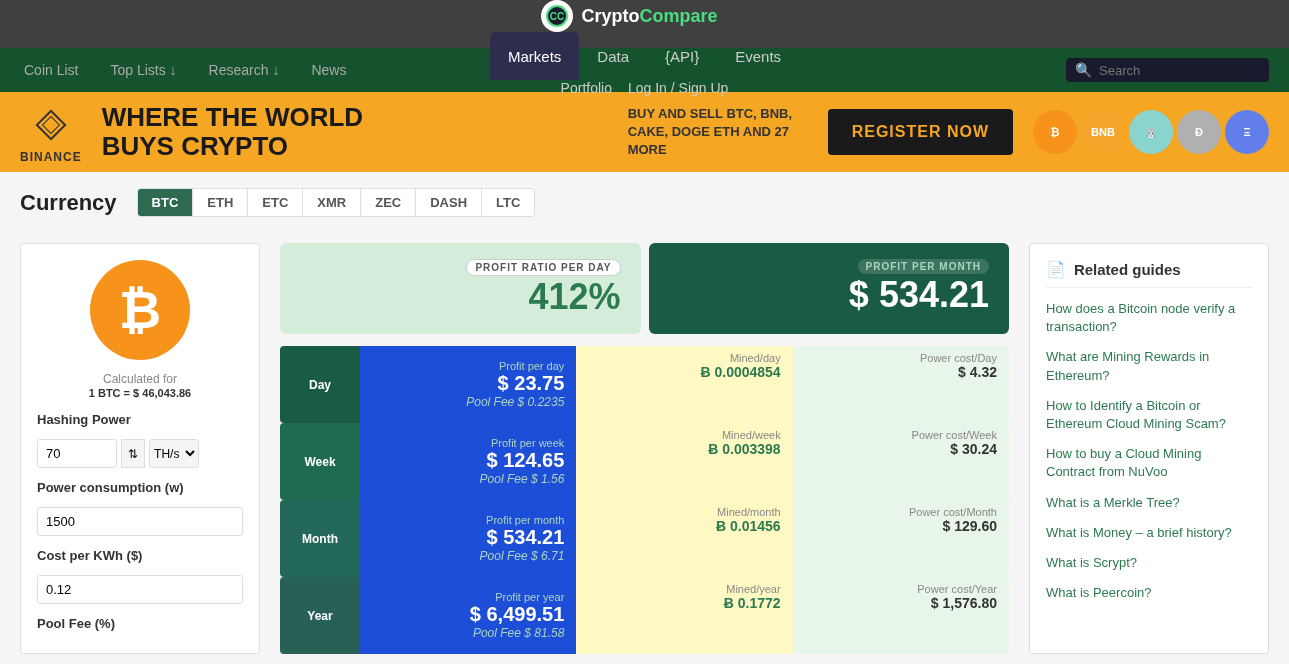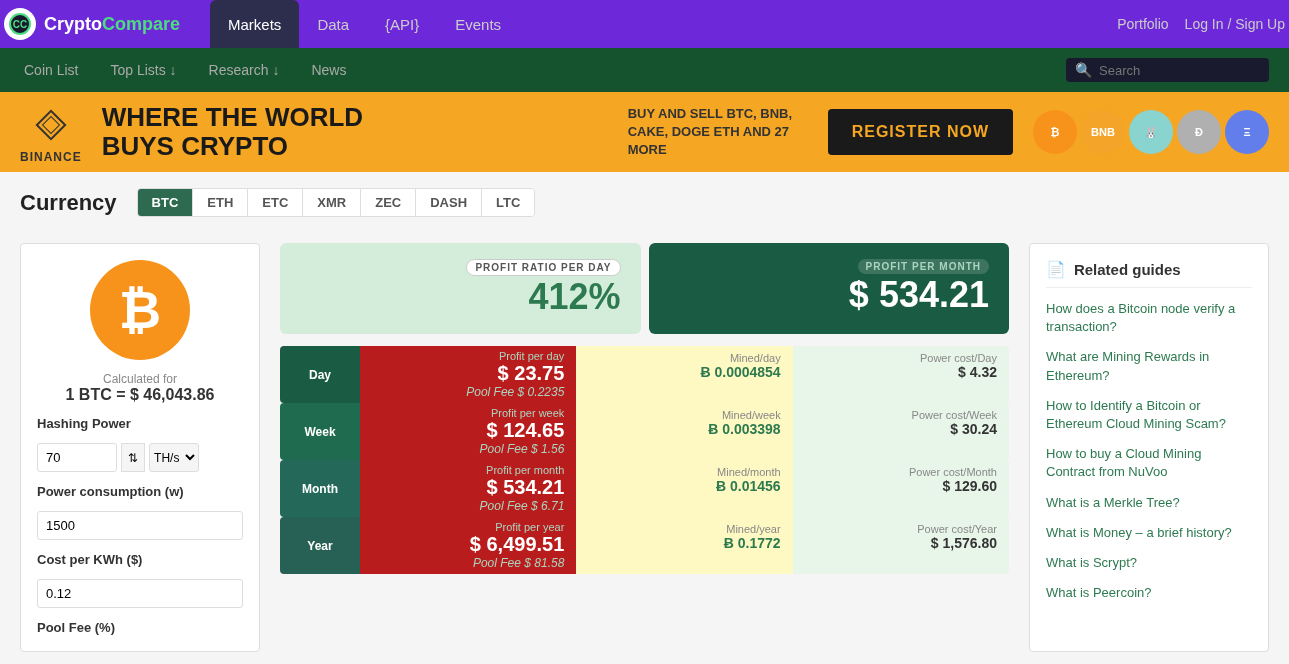--- a/index.html
+++ b/index.html
@@ -1,24 +1,25 @@
 <!DOCTYPE html>
 <html><head>
   <meta charset="utf-8">
   <style>
     * { box-sizing: border-box; margin: 0; padding: 0; }
     body { font-family: Arial, sans-serif; background: #f5f5f5; font-size: 14px; }
 
     
     .top-nav {
-      background: #6d28d9;
+      background: #404040;
       display: flex;
       align-items: center;
       padding: 0 4px;
       height: 48px;
+      flex-direction: column;
     }
     .logo-area {
       display: flex;
       align-items: center;
       margin-right: 30px;
     }
     .logo-icon {
       width: 32px; height: 32px;
       background: #fff;
       border-radius: 50%;
@@ -189,21 +190,21 @@
       background: #f7931a;
       border-radius: 50%;
       display: flex; align-items: center; justify-content: center;
       font-size: 52px; color: #fff; font-weight: bold;
     }
     .calc-rate {
       text-align: center;
       color: #888;
       font-size: 12px;
     }
-    .calc-rate strong { color: #333; font-size: 16px; }
+    .calc-rate strong { color: #333; font-size: 11px; }
     .field-label {
       font-size: 13px;
       font-weight: bold;
       color: #333;
       align-self: flex-start;
       width: 100%;
     }
     .input-row {
       display: flex; gap: 4px; width: 100%;
     }
@@ -292,23 +293,23 @@
       display: flex;
       align-items: center;
       justify-content: center;
       font-size: 12px;
       font-weight: bold;
       color: #fff;
       padding: 8px 4px;
     }
     .stat-main-cell {
       flex: 1;
-      background: #b91c1c;
+      background: #1d4ed8;
       color: #fff;
-      padding: 4px 12px;
+      padding: 14px 12px;
       display: flex;
       flex-direction: column;
       align-items: flex-end;
     }
     .stat-main-cell .row-title { font-size: 11px; color: #aad4c0; }
     .stat-main-cell .row-value { font-size: 20px; font-weight: bold; }
     .stat-main-cell .row-fee { font-size: 12px; color: #aad4c0; font-style: italic; }
     .stat-mined-cell {
       flex: 1;
       background: #fef9c3;

